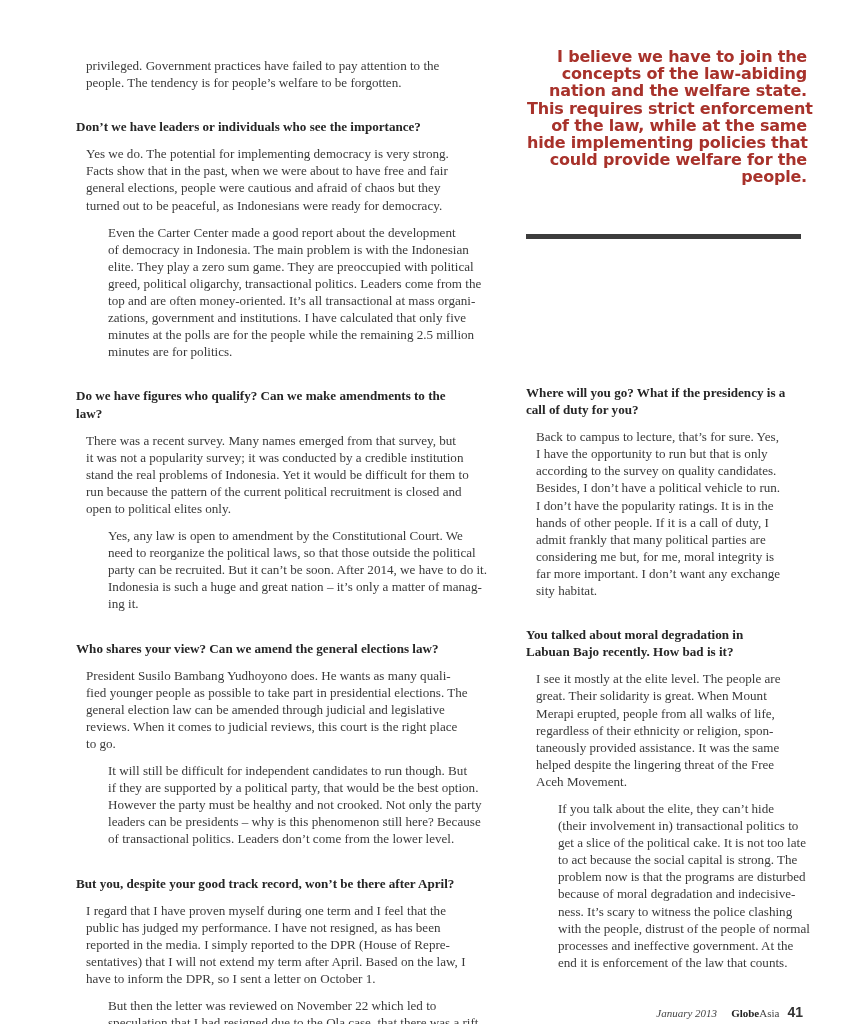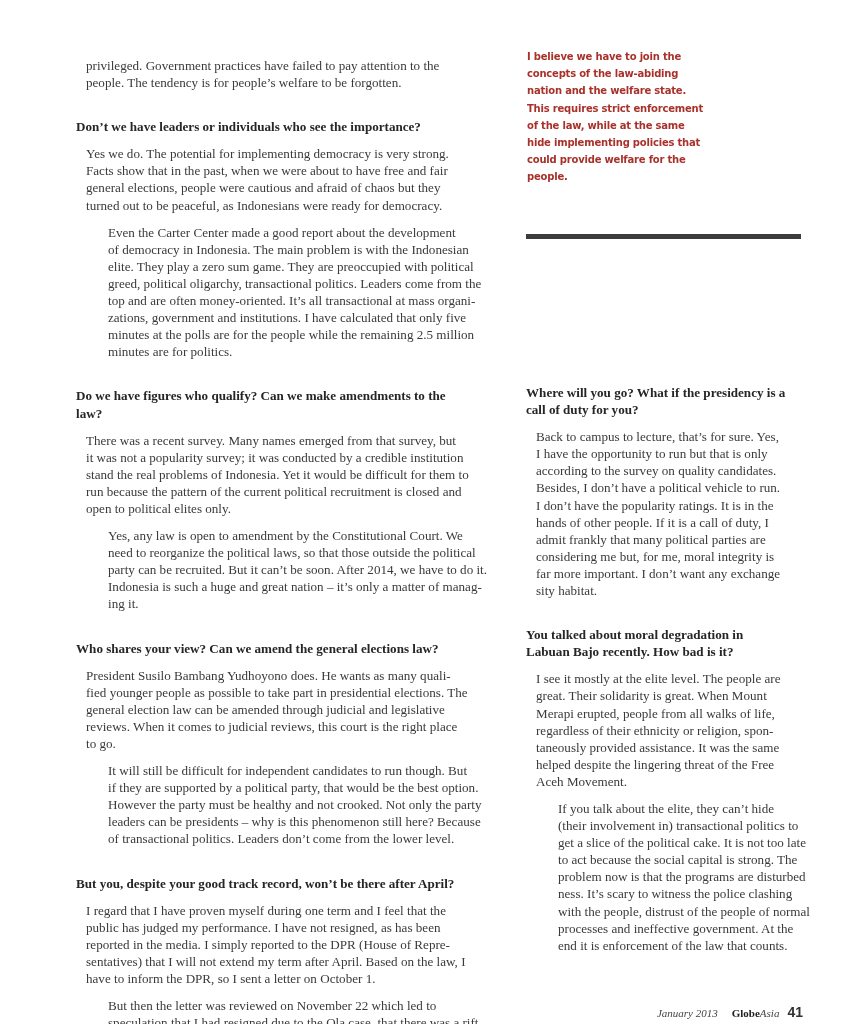--- a/index.html
+++ b/index.html
@@ -11,27 +11,27 @@
     .col-left { left: 76px; top: 47px; width: 410px; }
     .col-right { left: 526px; top: 384px; width: 278px; }
     .q { font-weight: bold; color: #262626; margin: 0; }
     .p { margin: 10px; text-align: justify; text-align-last: left; }
     .p.indent { text-indent: 22px; }
     .gap { height: 17px; }
     .l { display: block; white-space: nowrap; }
     .pull {
       position: absolute; left: 527px; top: 48px; width: 280px;
       font-family: "DejaVu Sans", "Liberation Sans", sans-serif; font-weight: bold;
-      font-size: 10px; line-height: 17.2px; color: #a8322b; letter-spacing: -0.2px;
+      font-size: 16px; line-height: 17.2px; color: #a8322b; letter-spacing: -0.2px; text-align: right;
     }
     .rule { position: absolute; left: 526px; top: 234px; width: 275px; height: 5px; background: #3c3c3c; }
     .footer { position: absolute; right: 52px; top: 1004px; font-size: 11px; color: #444; white-space: nowrap; }
     .footer .date { font-style: italic; font-family: "Liberation Serif", serif; }
     .footer .brand-b { font-weight: bold; color: #222; font-family: "Liberation Serif", serif; margin-left: 14px; }
-    .footer .brand-r { font-family: "Liberation Serif", serif; font-style: italic; }
+    .footer .brand-r { font-family: "Liberation Serif", serif; }
     .footer .num { font-family: "Liberation Sans", sans-serif; font-weight: bold; font-size: 14px; color: #333; margin-left: 8px; }
   </style>
 </head>
 <body>
 
 <div class="col col-left">
   <div class="p" id="intro">
       <span class="l">privileged. Government practices have failed to pay attention to the</span>
       <span class="l">people. The tendency is for people’s welfare to be forgotten.</span>
     </div>
@@ -167,20 +167,21 @@
           <span class="l">taneously provided assistance. It was the same</span>
           <span class="l">helped despite the lingering threat of the Free</span>
           <span class="l">Aceh Movement.</span>
         </div>
         <div class="p indent">
           <span class="l">If you talk about the elite, they can’t hide</span>
           <span class="l">(their involvement in) transactional politics to</span>
           <span class="l">get a slice of the political cake. It is not too late</span>
           <span class="l">to act because the social capital is strong. The</span>
           <span class="l">problem now is that the programs are disturbed</span>
+          <span class="l">because of moral degradation and indecisive-</span>
           <span class="l">ness. It’s scary to witness the police clashing</span>
           <span class="l">with the people, distrust of the people of normal</span>
           <span class="l">processes and ineffective government. At the</span>
           <span class="l">end it is enforcement of the law that counts.</span>
         </div>
       </div>
     </div>
 </div>
 
 <div class="footer">

